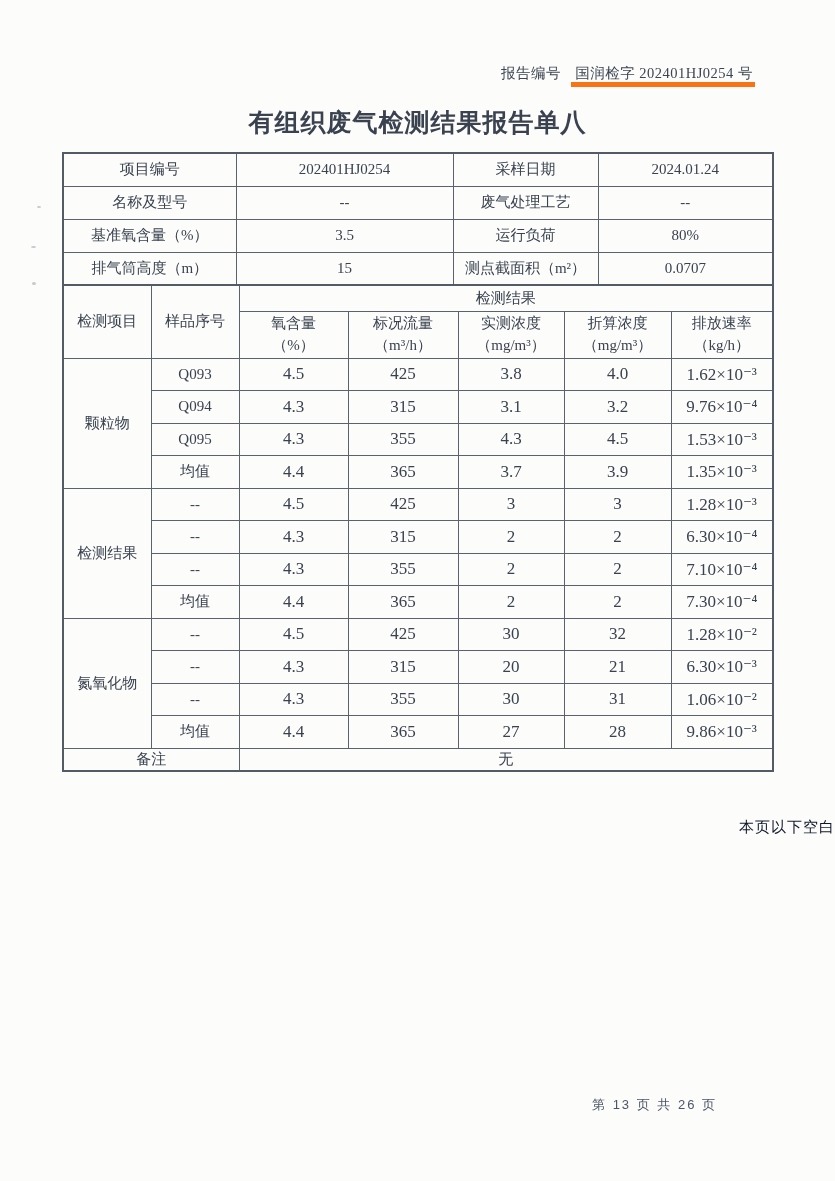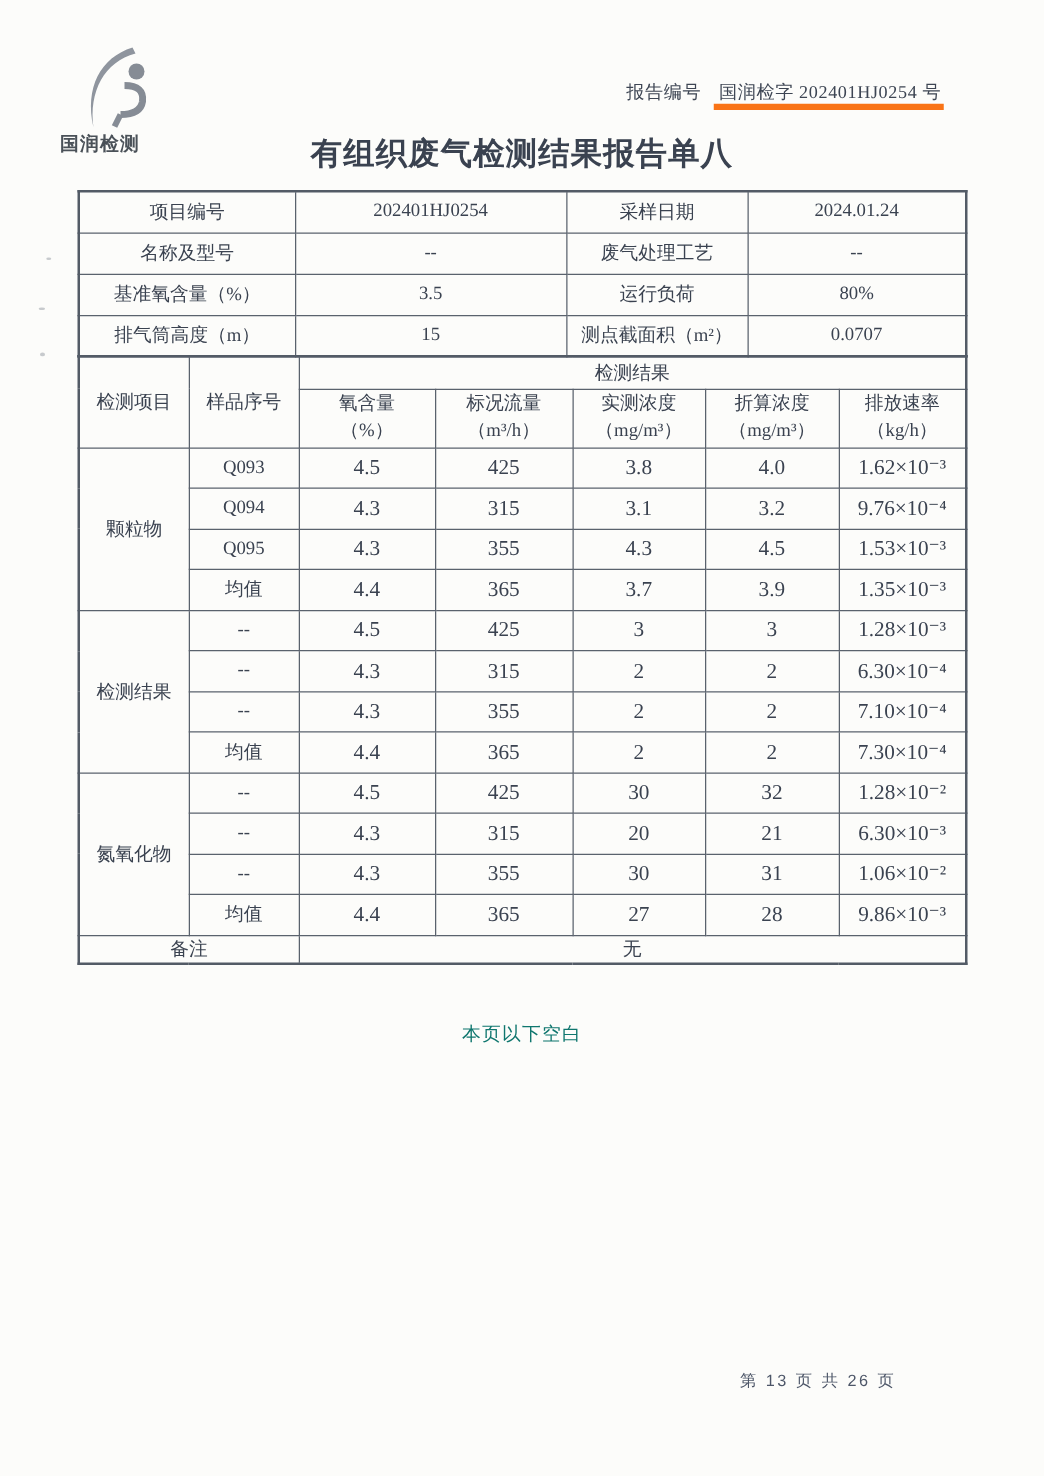--- a/index.html
+++ b/index.html
@@ -31,44 +31,35 @@
   table.outer{border:2px solid #535b66;}
   .results-table{margin-top:-2px;}
   .info-table tr{height:33px;}
   .results-table tr.h1{height:26px;}
   .results-table tr.h2{height:47px;margin-left:43px;}
   .results-table tr.datarow{height:32.5px;}
   .results-table tr.remarkrow{height:20px;}
   .colhead{white-space:pre-line;line-height:1.45;}
   .num{font-size:17px;}
   
-  .blank-note{position:absolute;top:818px;left:0;width:100%;text-align:center;
-              font-size:15px;color:#0f766e;letter-spacing:1px;}
+  .blank-note{position:absolute;top:818px;left:0;width:100%;text-align:right;
+              font-size:15px;color:#0f172a;letter-spacing:1px;}
   .footer{position:absolute;top:1096px;right:118px;font-size:13px;color:#4d5668;
           letter-spacing:2px;font-family:"Liberation Sans","DejaVu Sans",sans-serif;}
   
   .speck{position:absolute;background:#9aa0a8;border-radius:50%;opacity:.55;}
   .speck.s1{left:37px;top:206px;width:4px;height:2px;}
   .speck.s2{left:31px;top:246px;width:5px;height:2px;}
   .speck.s3{left:32px;top:282px;width:4px;height:3px;}
 </style>
 </head>
 <body>
 
 <div class="page">
 
-  <div class="logo">
-    <svg width="72" height="68" viewBox="0 0 90 84">
-      <path d="M60,2 C28,12 12,42 21,82 C16,46 32,16 63,8 Z" fill="#8f959e"></path>
-      <circle cx="64" cy="26" r="8" fill="#868c95"></circle>
-      <path d="M52,40 q20,0 18,16 q-2,13 -22,13" stroke="#868c95" stroke-width="7" fill="none"></path>
-      <path d="M48,69 l-6,12" stroke="#868c95" stroke-width="6" fill="none"></path>
-    </svg>
-    <div class="logo-text">国润检测</div>
-  </div>
 
   <div class="report-no">
     <span>报告编号</span>
     <span class="underlined">国润检字 202401HJ0254 号</span>
   </div>
 
   <h1 class="title">有组织废气检测结果报告单八</h1>
 
   <div class="tablewrap">
 

